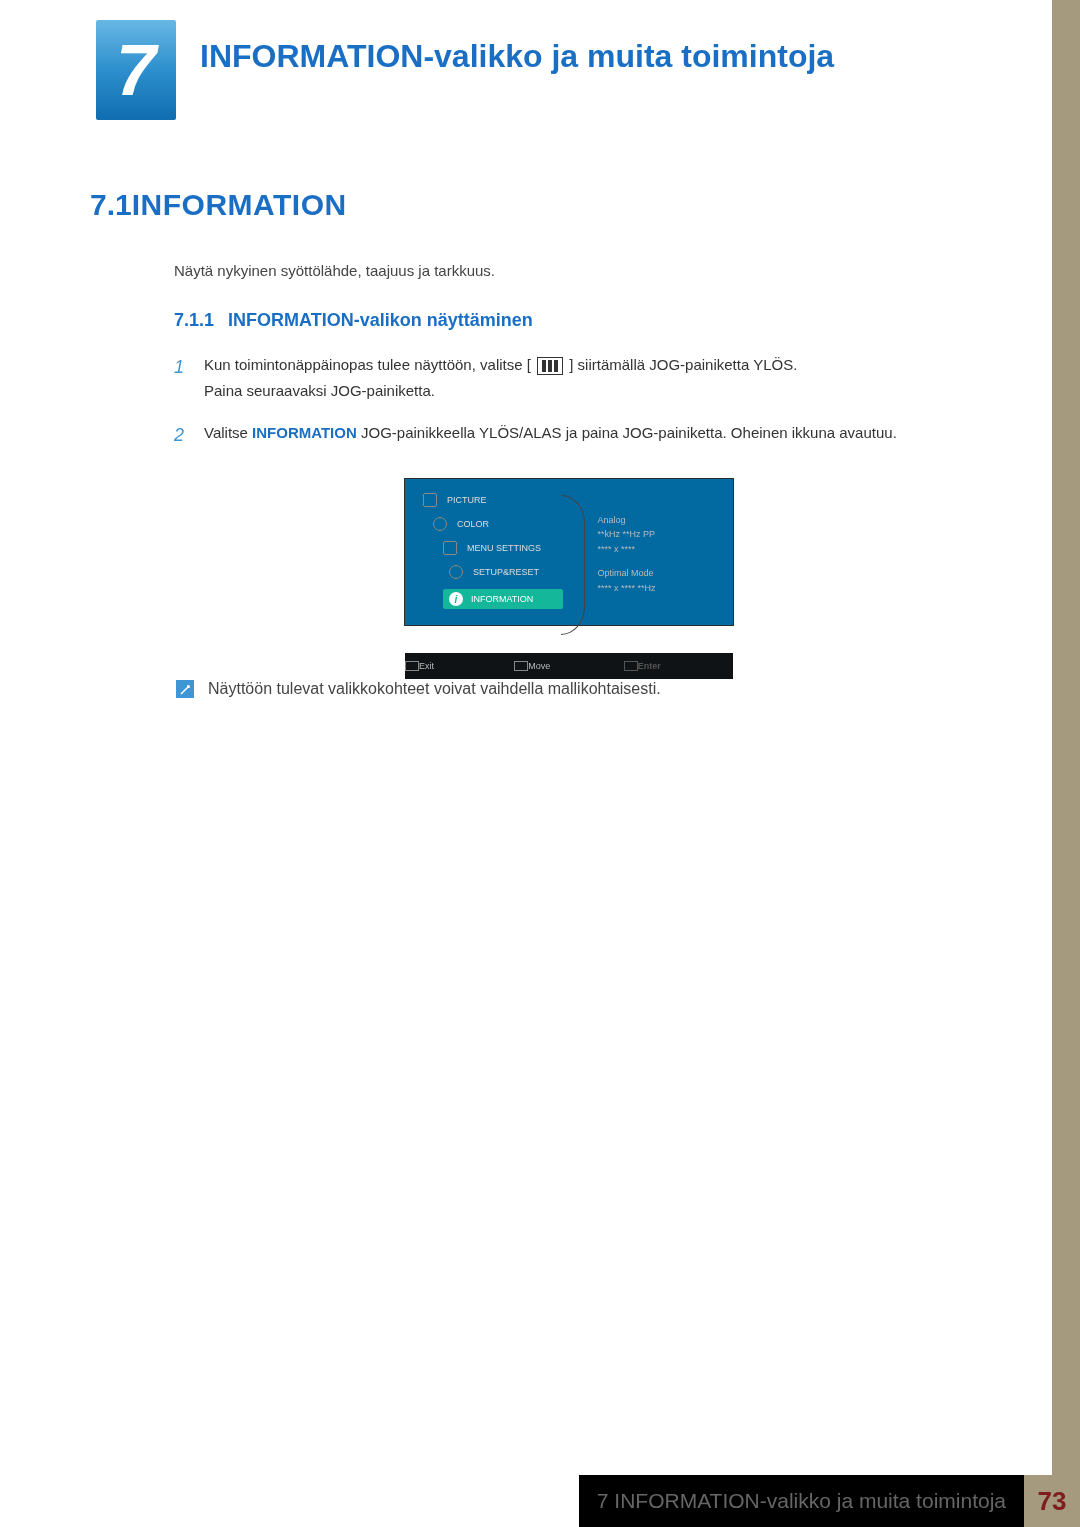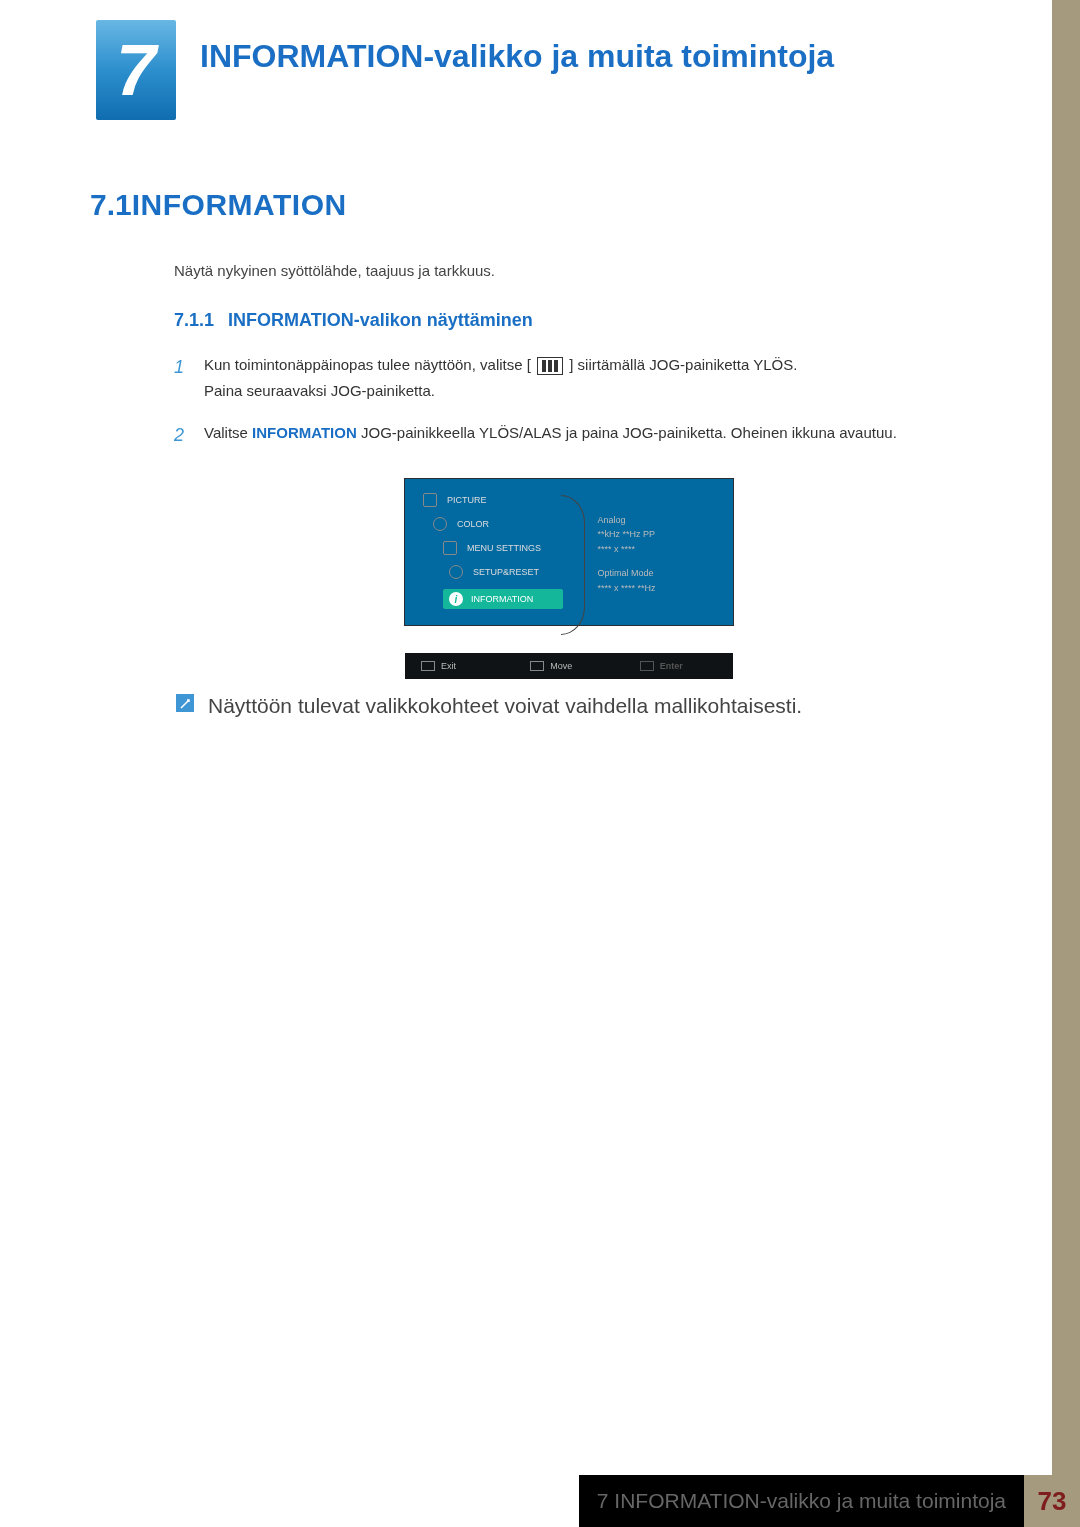--- a/index.html
+++ b/index.html
@@ -185,36 +185,35 @@
     background: #0f1315;
     display: flex;
     align-items: center;
     font-size: 9px;
     color: #bbb;
   }
   .osd-foot-item {
     flex: 1;
     display: flex;
     align-items: center;
-    gap: 6px;
-    padding-left: 16px;
+    padding-left: 0;
   }
   .osd-foot-item.dim { color: #555; font-weight: bold; }
   .key-box {
     width: 14px; height: 10px;
     border: 1px solid #888;
     display: inline-block;
   }
   .note-row {
     position: absolute;
-    left: 176px; top: 694px;
+    left: 176px; top: 680px;
     display: flex;
     gap: 14px;
     align-items: flex-start;
-    font-size: 21px;
+    font-size: 16px;
     color: #444;
   }
   .note-icon {
     width: 18px; height: 18px;
     background: #3e97d4;
     display: inline-flex;
     align-items: flex-end;
     justify-content: center;
     padding-bottom: 2px;
   }

